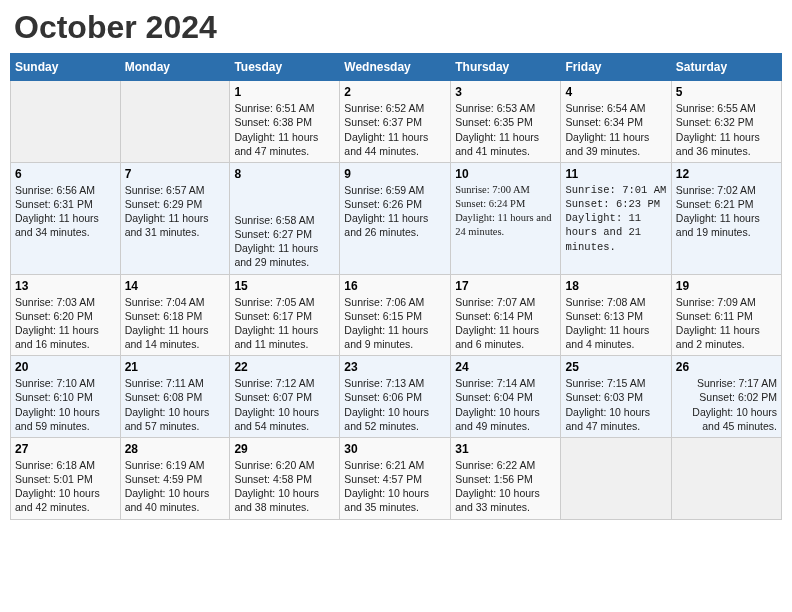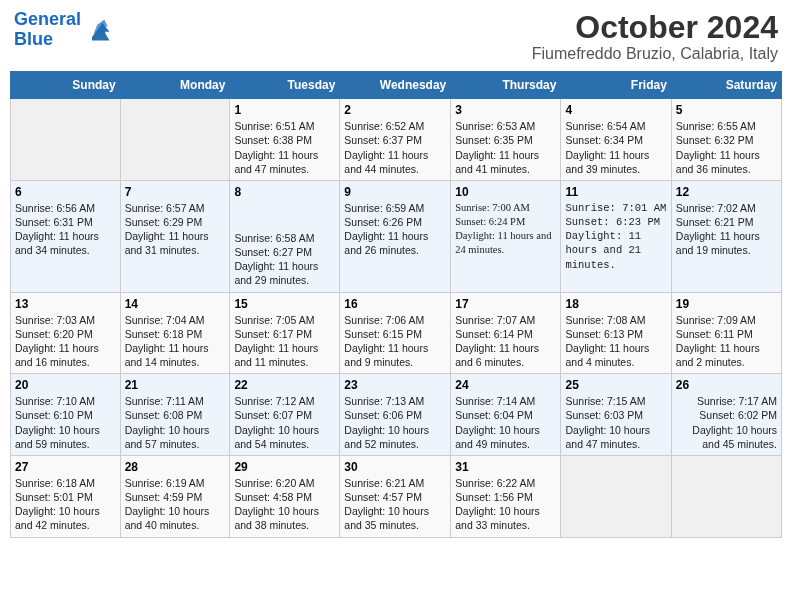--- a/index.html
+++ b/index.html
@@ -52,21 +52,21 @@
     }
     table {
       width: 100%;
       border-collapse: collapse;
       font-size: 11px;
     }
     thead tr th {
       background-color: #2c6fad;
       color: #fff;
       padding: 6px 4px;
-      text-align: right;
+      text-align: left;
       font-size: 12px;
       font-weight: bold;
       border: 1px solid #2c6fad;
     }
     tbody tr td {
       border: 1px solid #ccc;
       vertical-align: top;
       padding: 4px 4px;
       width: 113px;
       min-height: 70px;
@@ -89,36 +89,22 @@
       line-height: 1.35;
     }
     .empty-cell {
       background-color: #f0f0f0 !important;
     }
   </style>
 </head>
 <body>
 
 <div class="header">
-  <div class="logo">
-    <div>
-      <div style="display:flex;align-items:center;gap:2px;">
-        <span class="logo-text">
-          <span>General</span><br><span style="color:#1a6bbf;">Blue</span>
-        </span>
-        <svg class="logo-icon" viewBox="0 0 32 32" width="32" height="32">
-          <polygon points="8,24 20,8 28,18 22,18 28,28 8,28" fill="#2c6fad"></polygon>
-          <polygon points="14,10 22,4 26,12 20,12 24,20 10,20" fill="#1a6bbf" opacity="0.7"></polygon>
-        </svg>
-      </div>
-    </div>
-  </div>
   <div class="title-block">
     <h1>October 2024</h1>
-    <h2>Fiumefreddo Bruzio, Calabria, Italy</h2>
   </div>
 </div>
 
 <table>
   <thead>
     <tr>
     <th>Sunday</th>
         <th>Monday</th>
         <th>Tuesday</th>
         <th>Wednesday</th>

